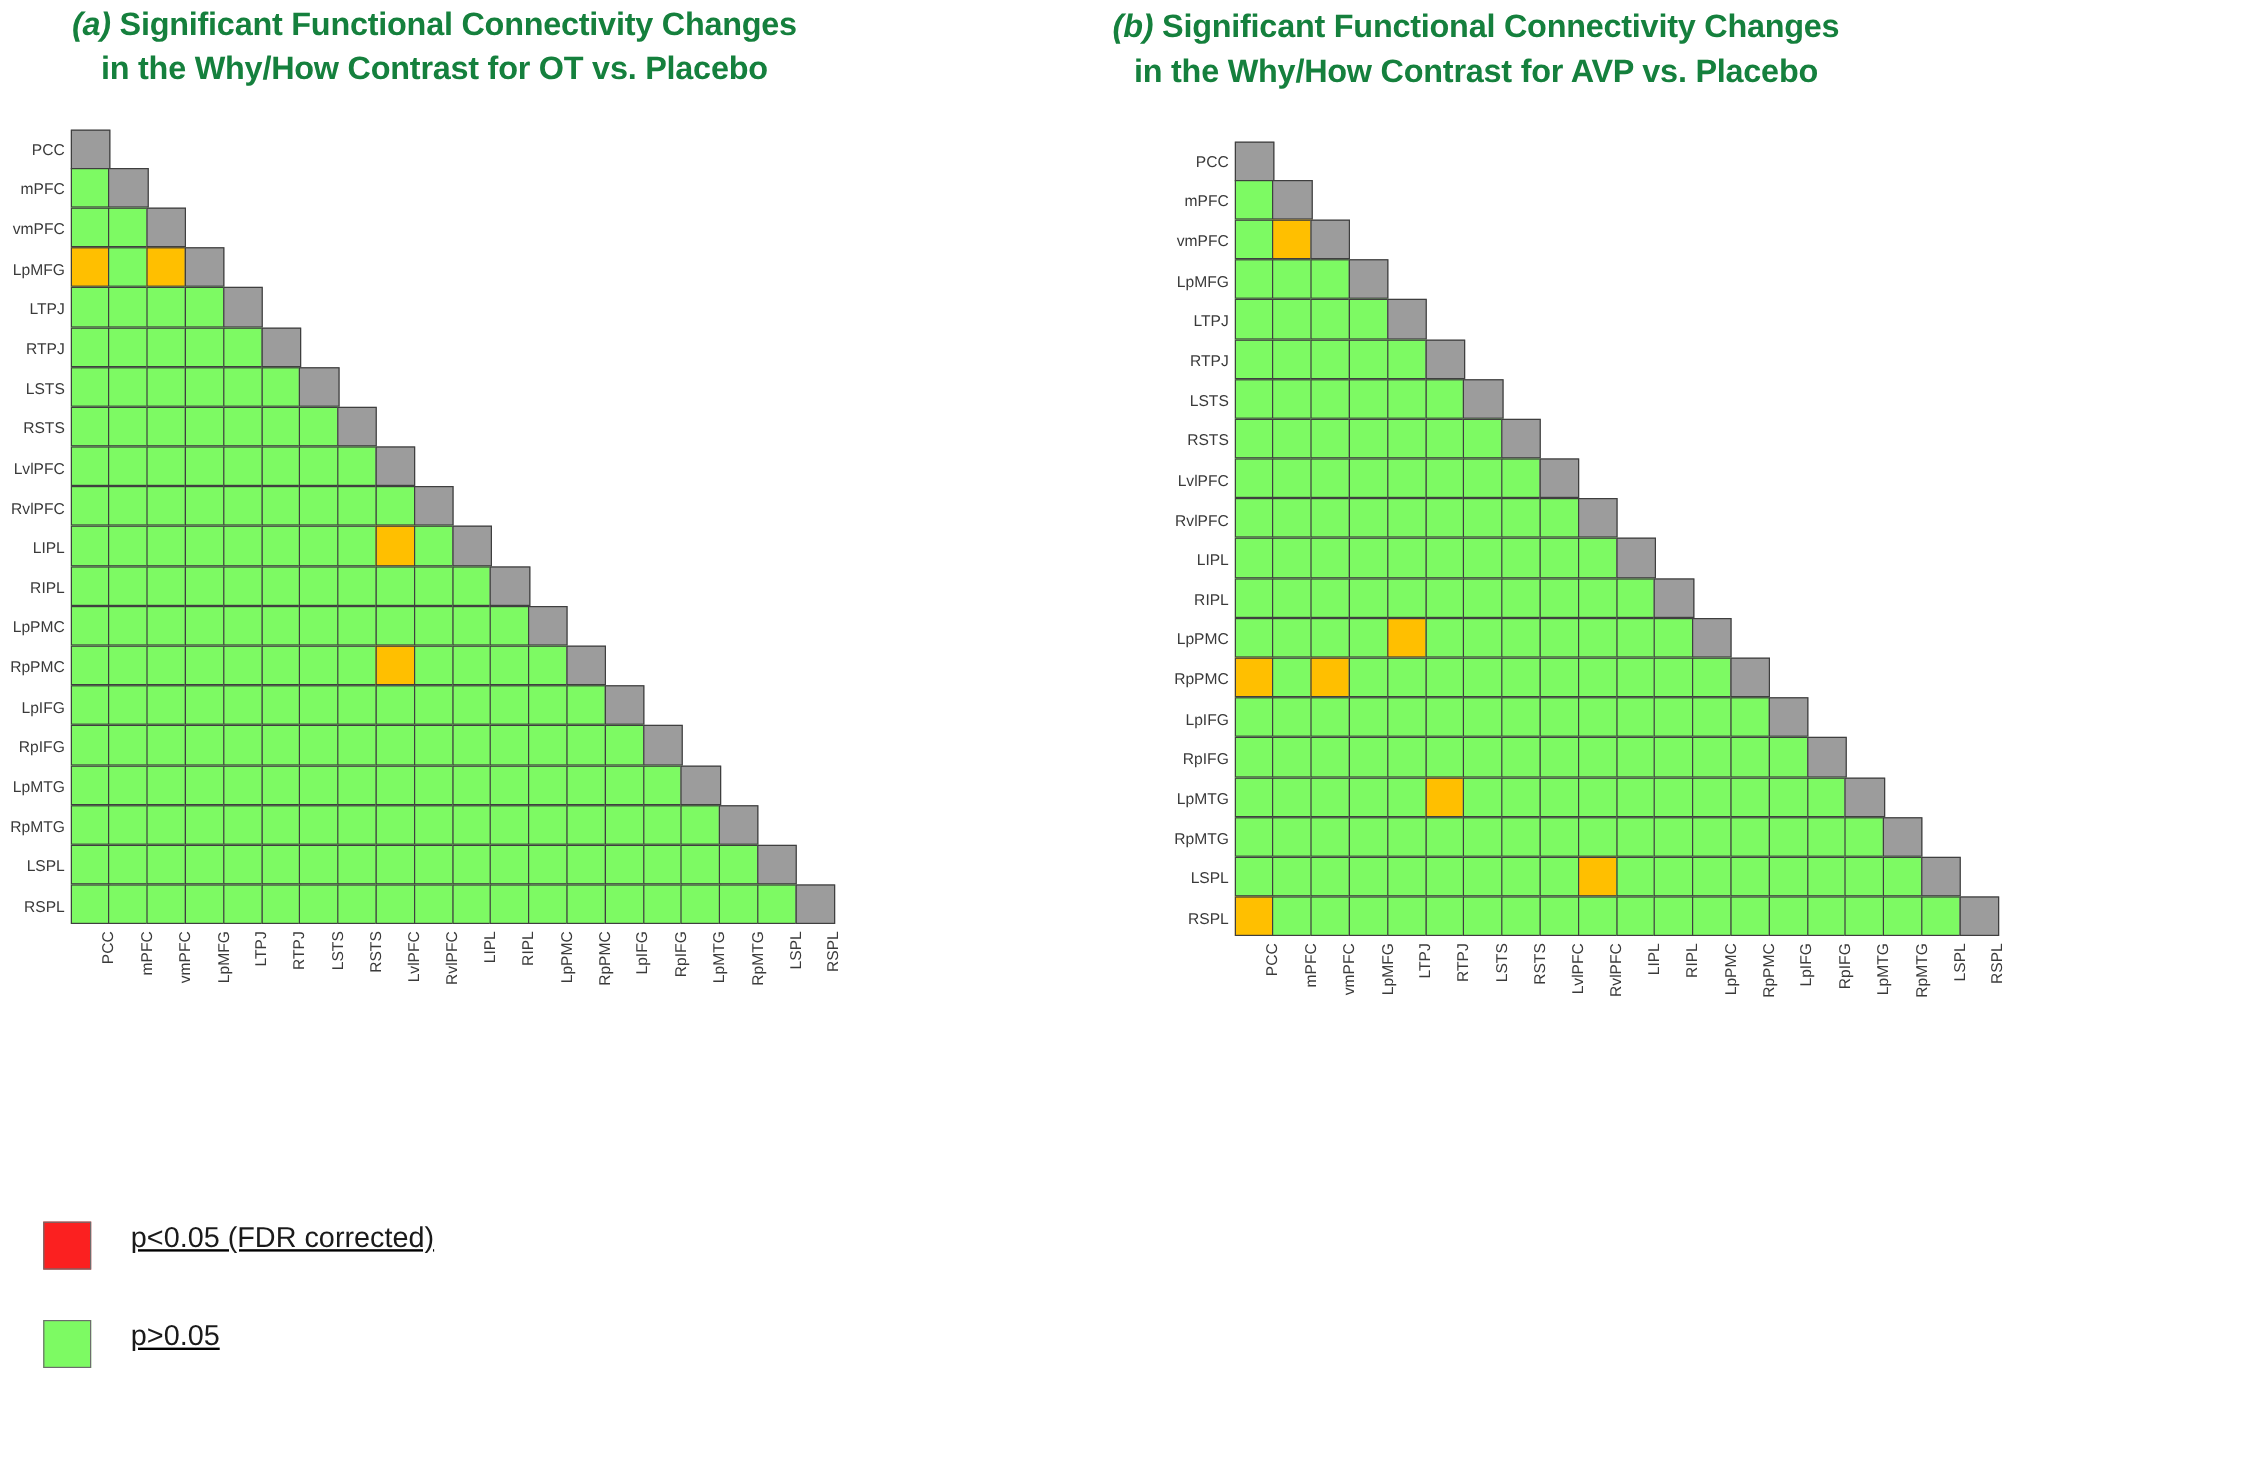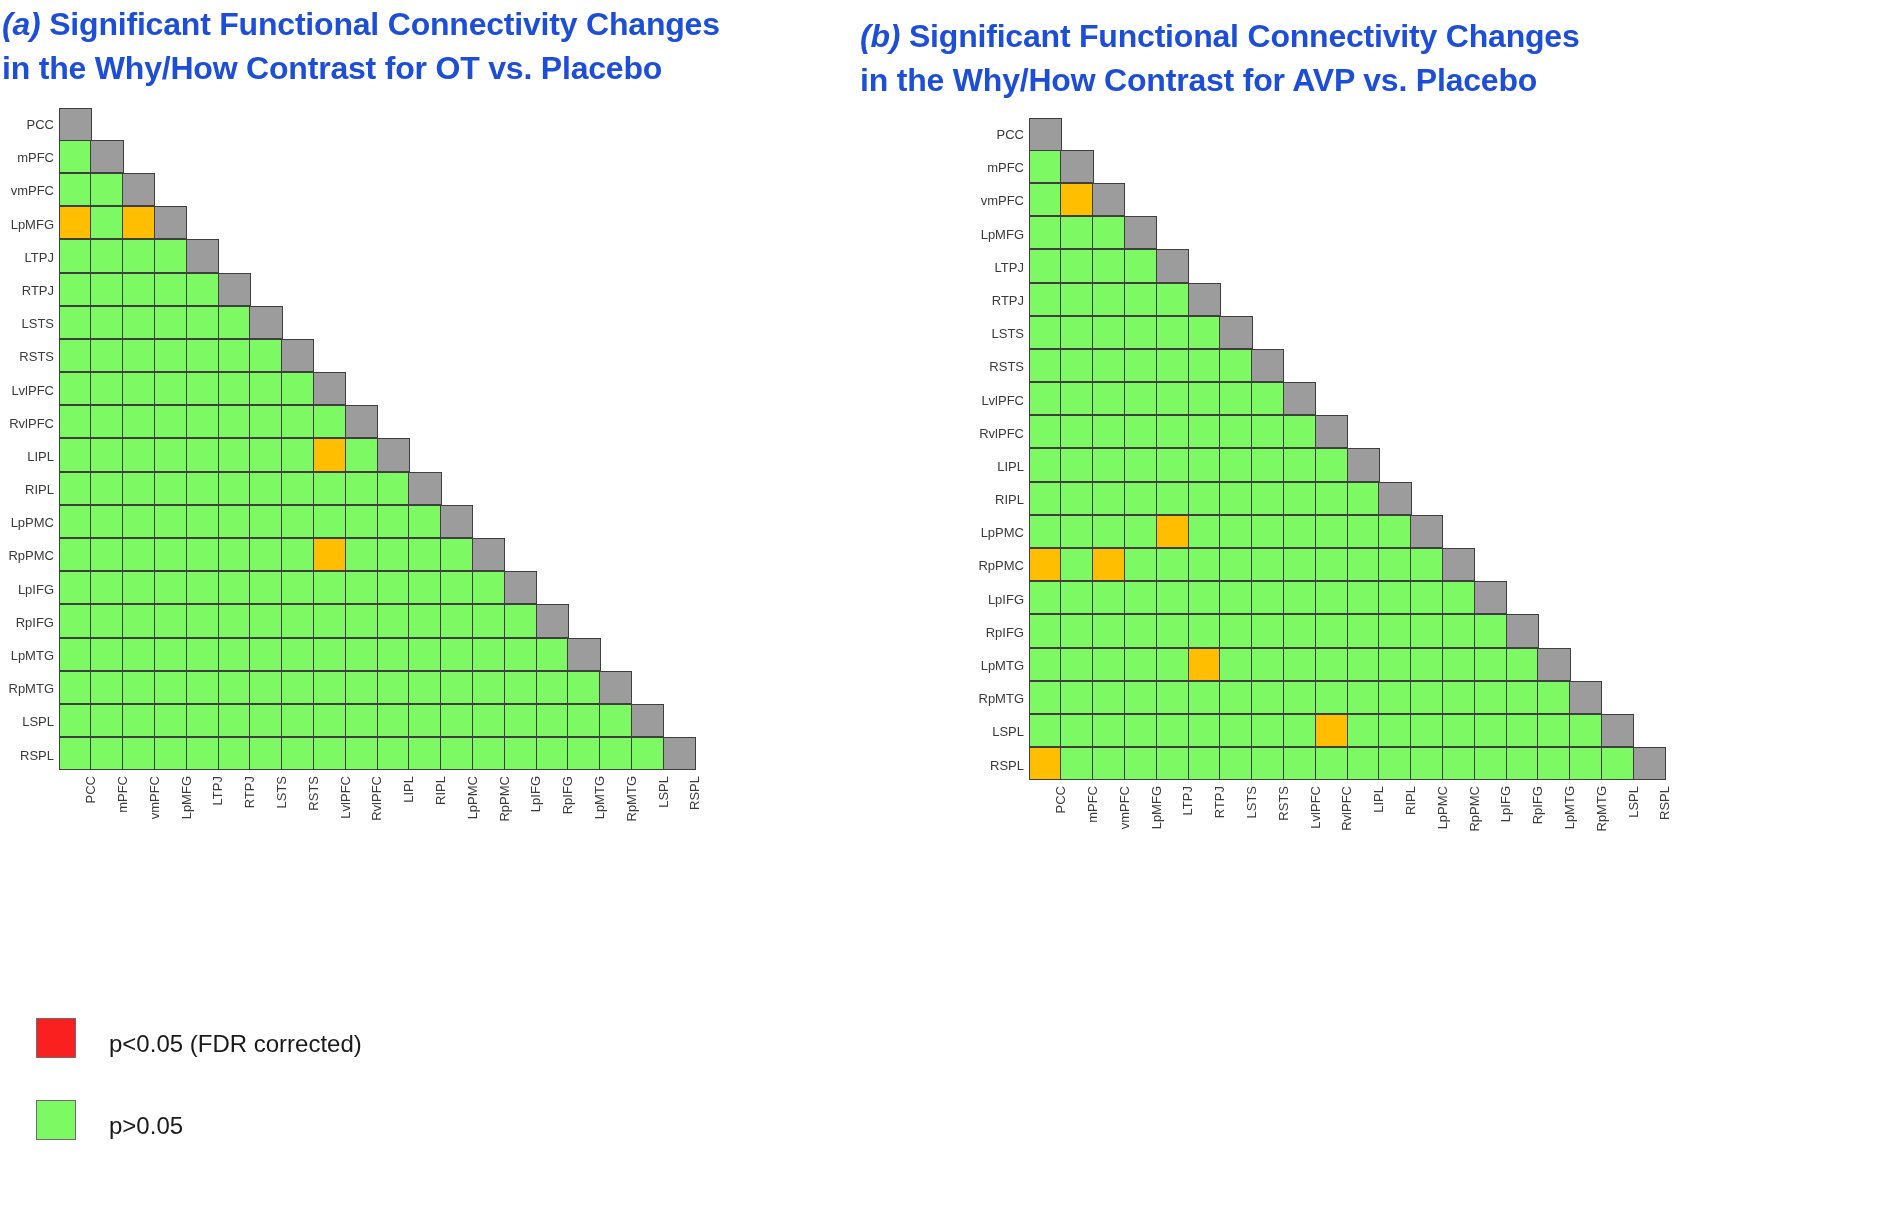--- a/index.html
+++ b/index.html
@@ -8,30 +8,31 @@
     background:#ffffff;
     font-family:"Liberation Sans", sans-serif;
     position:relative;
     overflow:hidden;
   }
   .panel { position:absolute; top:0; }
   #panel-a { left:0px; width:945px; height:1220px; }
   #panel-b { left:860px; width:1030px; height:1220px; }
 
   .panel-title {
-    font-size:32px;
+    font-size:27px;
     font-weight:bold;
     line-height:1.38;
-    color:#1d4ed8;
+    color:#15803d;
     letter-spacing:-0.2px;
     white-space:pre-line;
+    text-align:center;
   }
   .panel-title .pl { font-style:italic; font-weight:bold; }
   #panel-a .panel-title { position:absolute; left:2px; top:2px; width:720px; }
-  #panel-b .panel-title { position:absolute; left:0px; top:14px; width:740px; }
+  #panel-b .panel-title { position:absolute; left:0px; top:4px; width:740px; }
 
   
   .matrix-wrap { position:absolute; }
   #matrix-a { left:0px;  top:108px; }
   #matrix-b { left:110px; top:118px; }
 
   .mx-grid { position:relative; }
   .mx-row { display:flex; height:33.2px; }
   .mx-rowlabel {
     width:60px; flex:0 0 60px;
@@ -65,21 +66,21 @@
     left:50%; top:4px;
     transform-origin:left top;
     transform:rotate(-90deg) translate(-100%, 50%);
     font-size:13px; color:#3a3a3a;
     white-space:nowrap;
     display:block;
   }
 
   
   #legend { position:absolute; left:36px; top:1018px; }
-  .lg-row { display:flex; align-items:flex-end; height:40px; margin-bottom:42px; }
+  .lg-row { display:flex; align-items:flex-start; height:40px; margin-bottom:42px;text-decoration:underline; }
   .lg-swatch {
     width:40px; height:40px;
     border:1.6px solid #6d6d6d;
     box-sizing:border-box;
     flex:0 0 40px;
   }
   .lg-text {
     margin-left:33px;
     font-size:24px;
     color:#1a1a1a;

